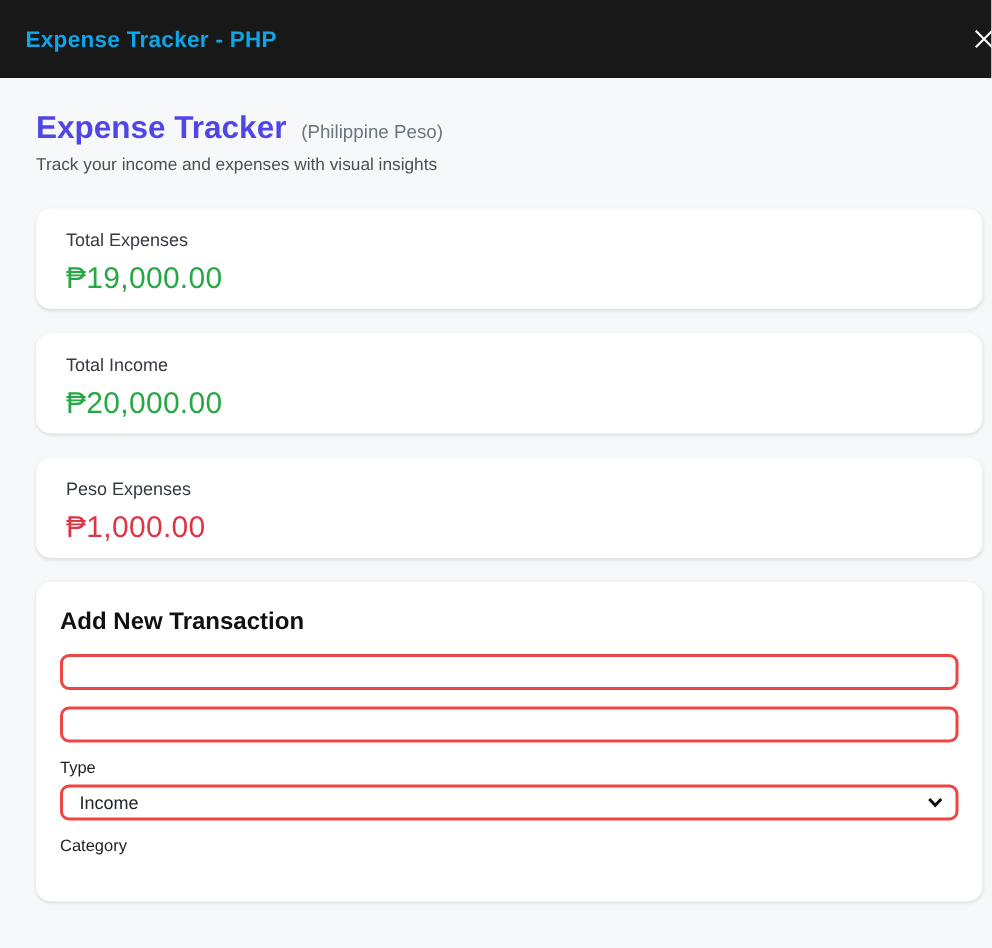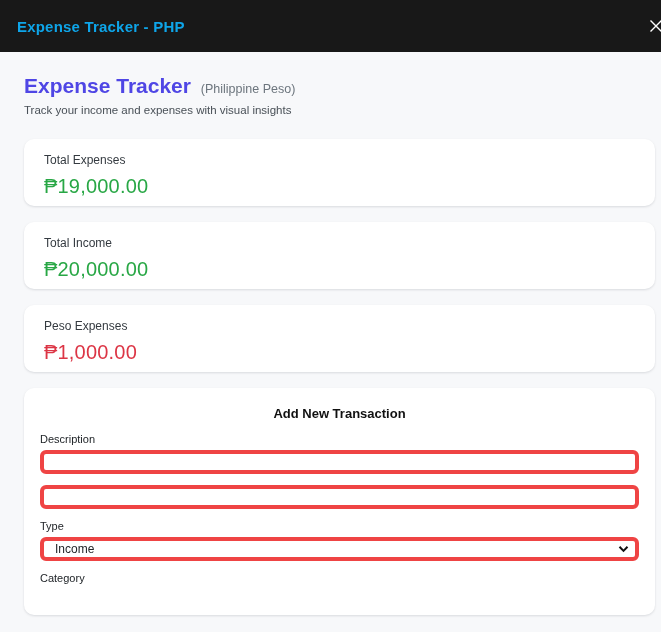--- a/index.html
+++ b/index.html
@@ -34,26 +34,26 @@
     background: #ffffff; border-radius: 10px;
     box-shadow: 0 1px 2px rgba(16,24,40,.05), 0 1px 3px rgba(16,24,40,.08);
   }
   .summary-card { height: 67px; margin-bottom: 16px; padding: 14px 20px; }
   .card-label { font-size: 12px; color: #343a40; }
   .amount { font-size: 20px; font-weight: 400; margin-top: 8px; letter-spacing: .2px; }
   .amount.green { color: #28a745; }
   .amount.red { color: #dc3545; }
   
   .form-card { padding: 18px 16px 20px; }
-  .form-title { margin: 0 0 12px; font-size: 13px; font-weight: 700; color: #111111; text-align: center; }
+  .form-title { margin: 0 0 12px; font-size: 16px; font-weight: 700; color: #111111; }
   .field { margin-bottom: 11px; }
   .field label { display: block; font-size: 11px; color: #212529; margin-bottom: 5px; }
   .text-input, .select-wrap select {
     width: 100%; height: 24px;
-    border: 4px solid #ef4444; border-radius: 6px;
+    border: 2px solid #ef4444; border-radius: 6px;
     background: #ffffff; font-size: 12px; color: #212529;
     padding: 0 10px; outline: none;
     font-family: "Liberation Sans", "DejaVu Sans", sans-serif;
   }
   .select-wrap { position: relative; }
   .select-wrap select {
     -webkit-appearance: none; -moz-appearance: none; appearance: none;
     padding-left: 11px;
   }
   .select-wrap .chevron {
@@ -96,21 +96,20 @@
 
     <div class="card summary-card">
       <div class="card-label">Peso Expenses</div>
       <div class="amount red">₱1,000.00</div>
     </div>
 
     <div class="card form-card">
       <h2 class="form-title">Add New Transaction</h2>
 
       <div class="field">
-        <label>Description</label>
         <input class="text-input" type="text" value="" style="">
       </div>
 
       <div class="field">
         <input class="text-input" type="text" value="" style="">
       </div>
 
       <div class="field">
         <label>Type</label>
         <div class="select-wrap">

